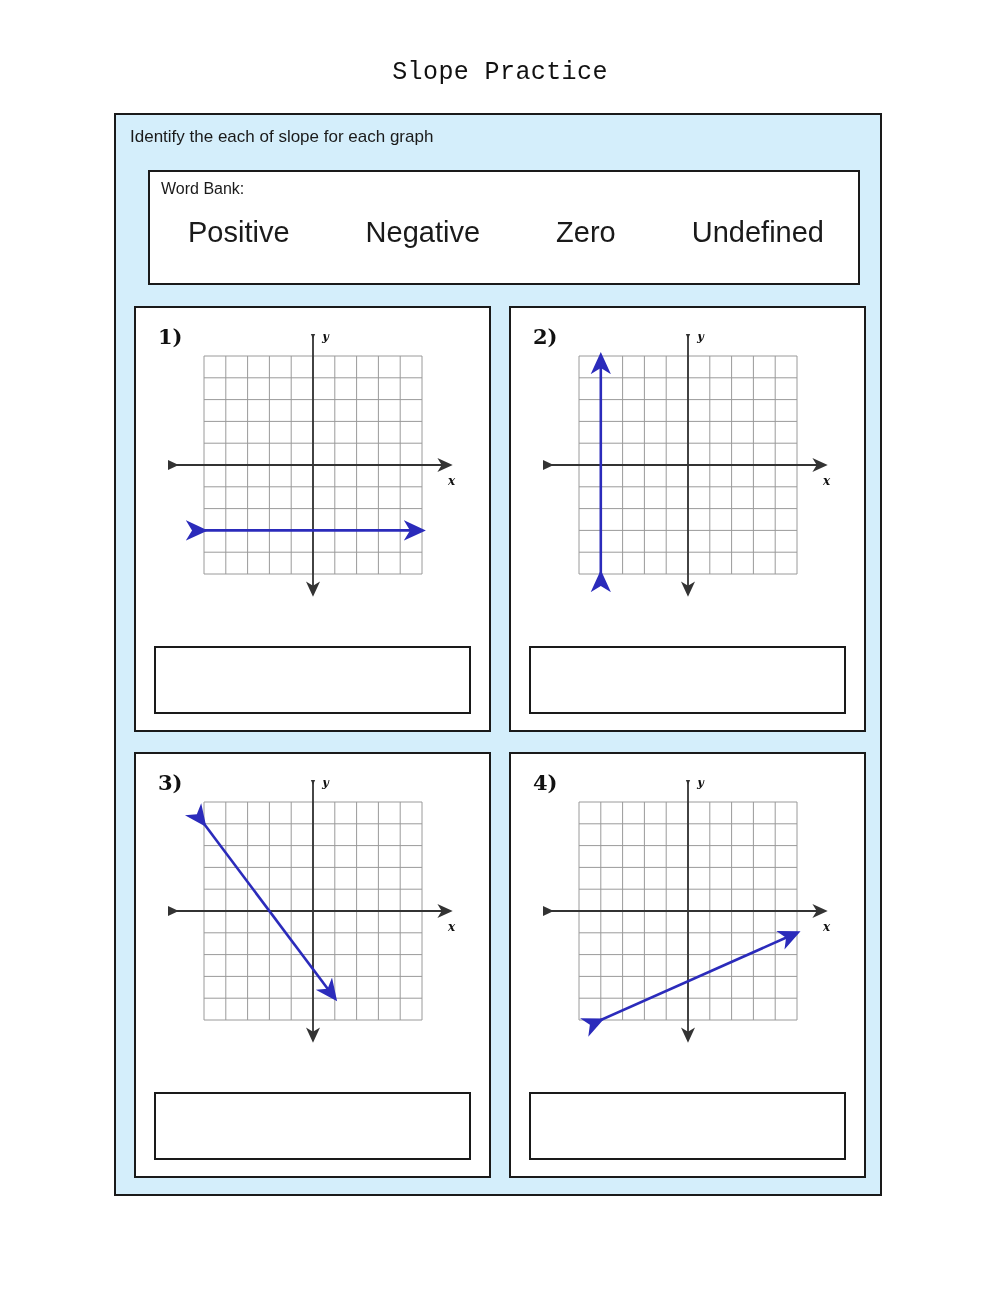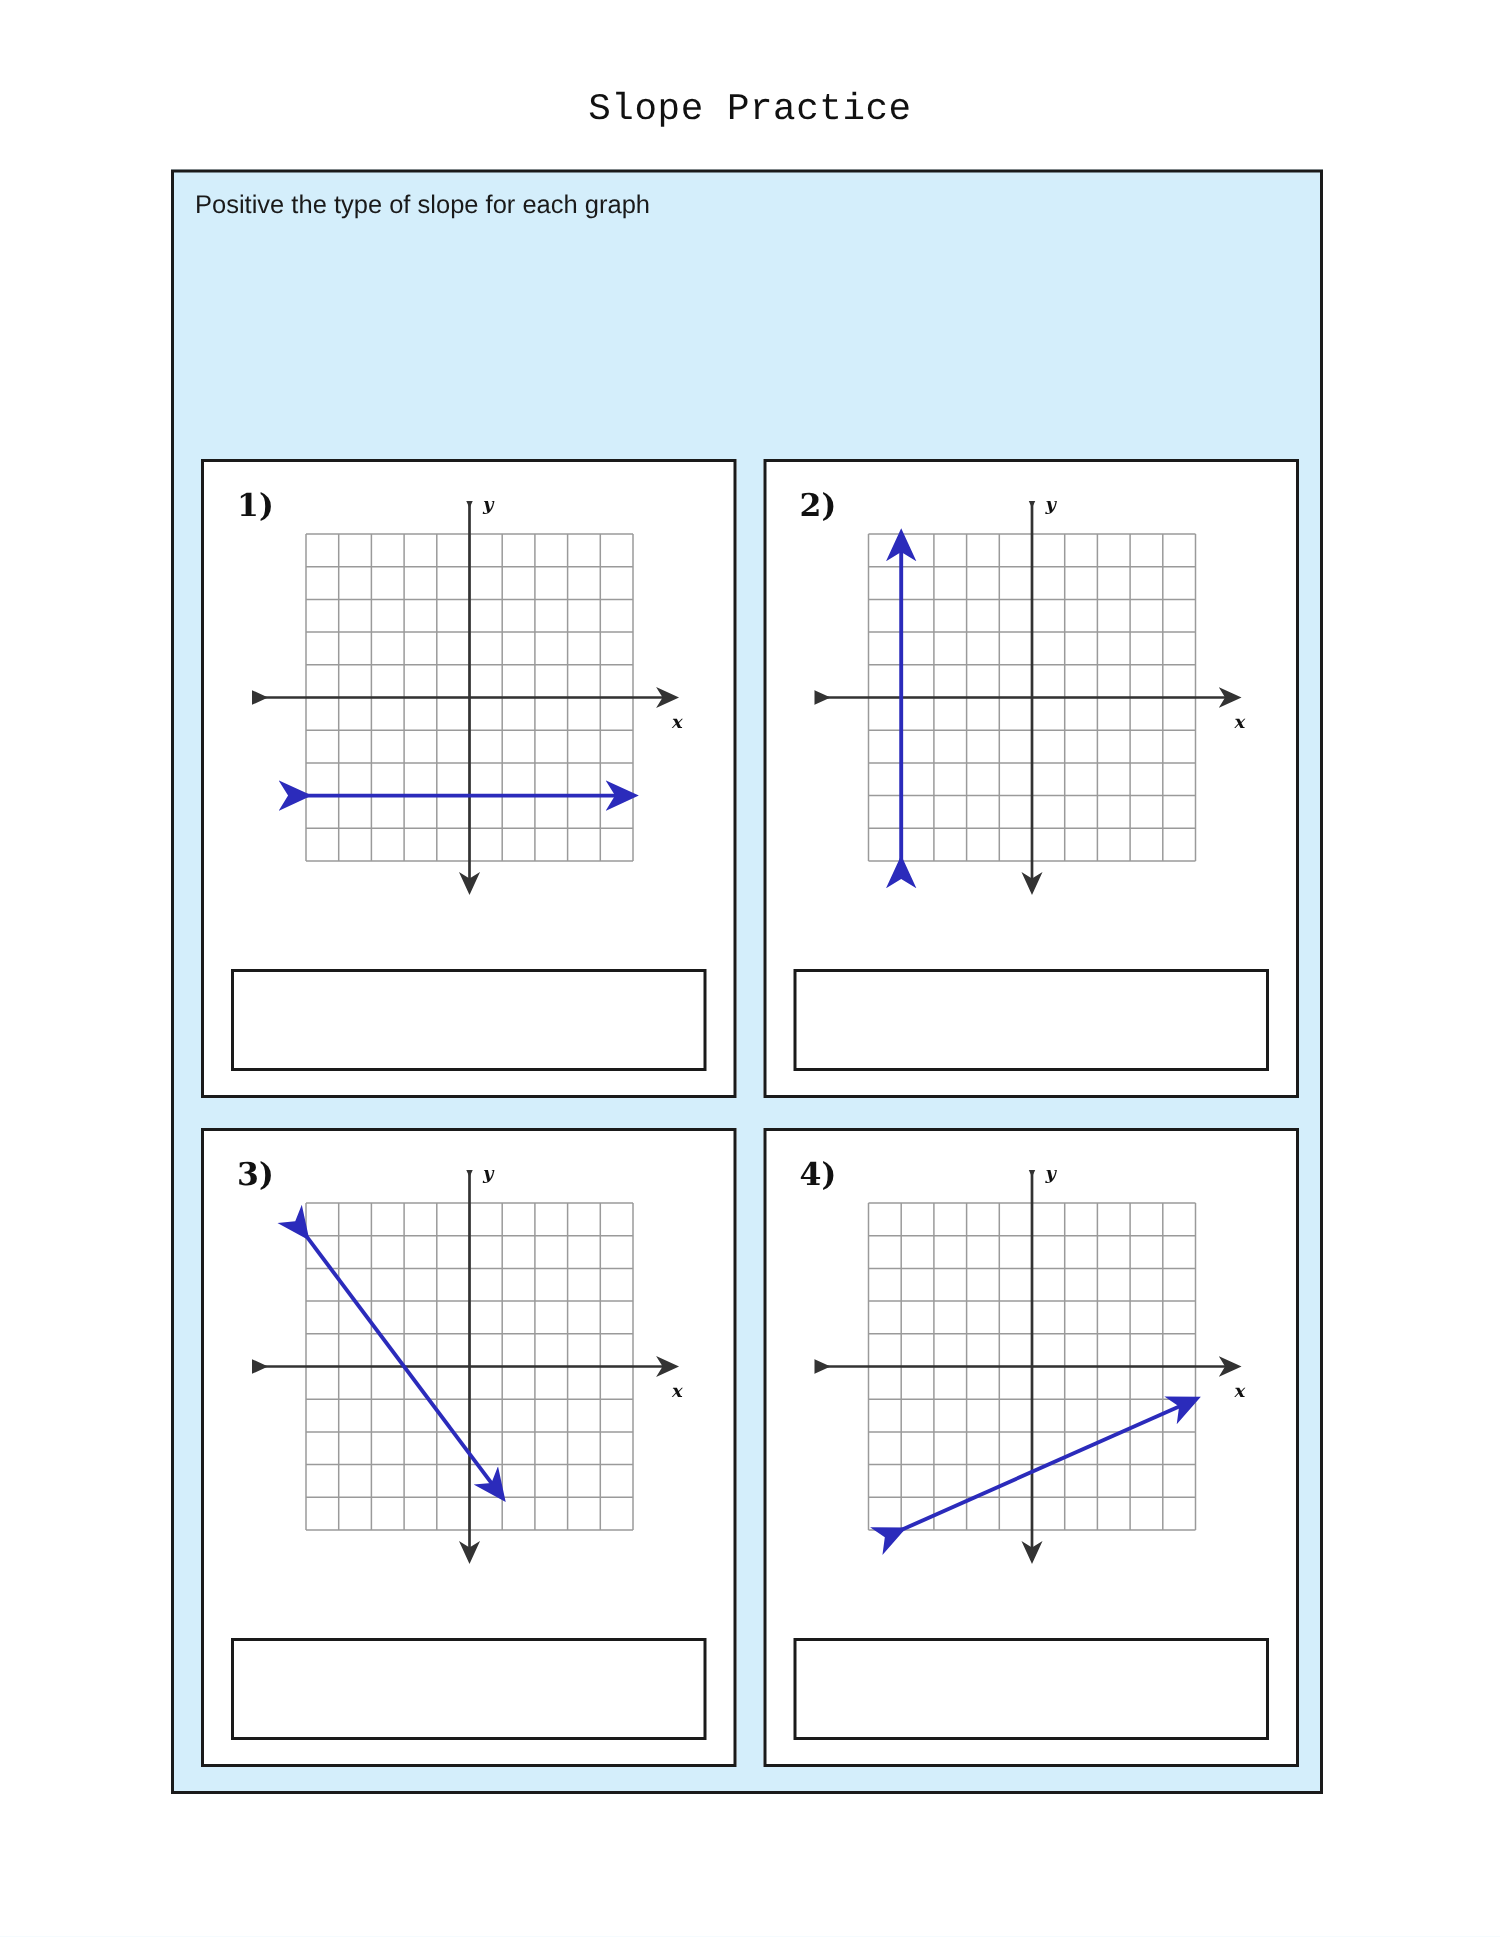--- a/index.html
+++ b/index.html
@@ -132,22 +132,31 @@
     box-sizing: border-box;
   }
 </style>
 </head>
 <body>
 
 <div class="page-title">Slope Practice</div>
 
 <div class="worksheet-panel">
 
-  <div class="instruction">Positive the type of slope for each graph</div>
-
+  <div class="instruction">Identify the each of slope for each graph</div>
+
+  <div class="word-bank">
+    <div class="word-bank-title">Word Bank:</div>
+    <div class="word-bank-terms">
+      <span class="word-bank-term">Positive</span>
+      <span class="word-bank-term">Negative</span>
+      <span class="word-bank-term">Zero</span>
+      <span class="word-bank-term">Undefined</span>
+    </div>
+  </div>
 
   <div class="problems">
 
     <div class="problem-card">
       <div class="problem-number">1)</div>
       <div class="graph-holder">
           <svg viewBox="0 0 290 272" xmlns="http://www.w3.org/2000/svg">
             <defs>
               <marker id="ah-Zero" markerWidth="9" markerHeight="9" refX="7" refY="4.5" orient="auto">
                 <path d="M0,0.6 L8.5,4.5 L0,8.4 L2.4,4.5 Z" fill="#333333"></path>

